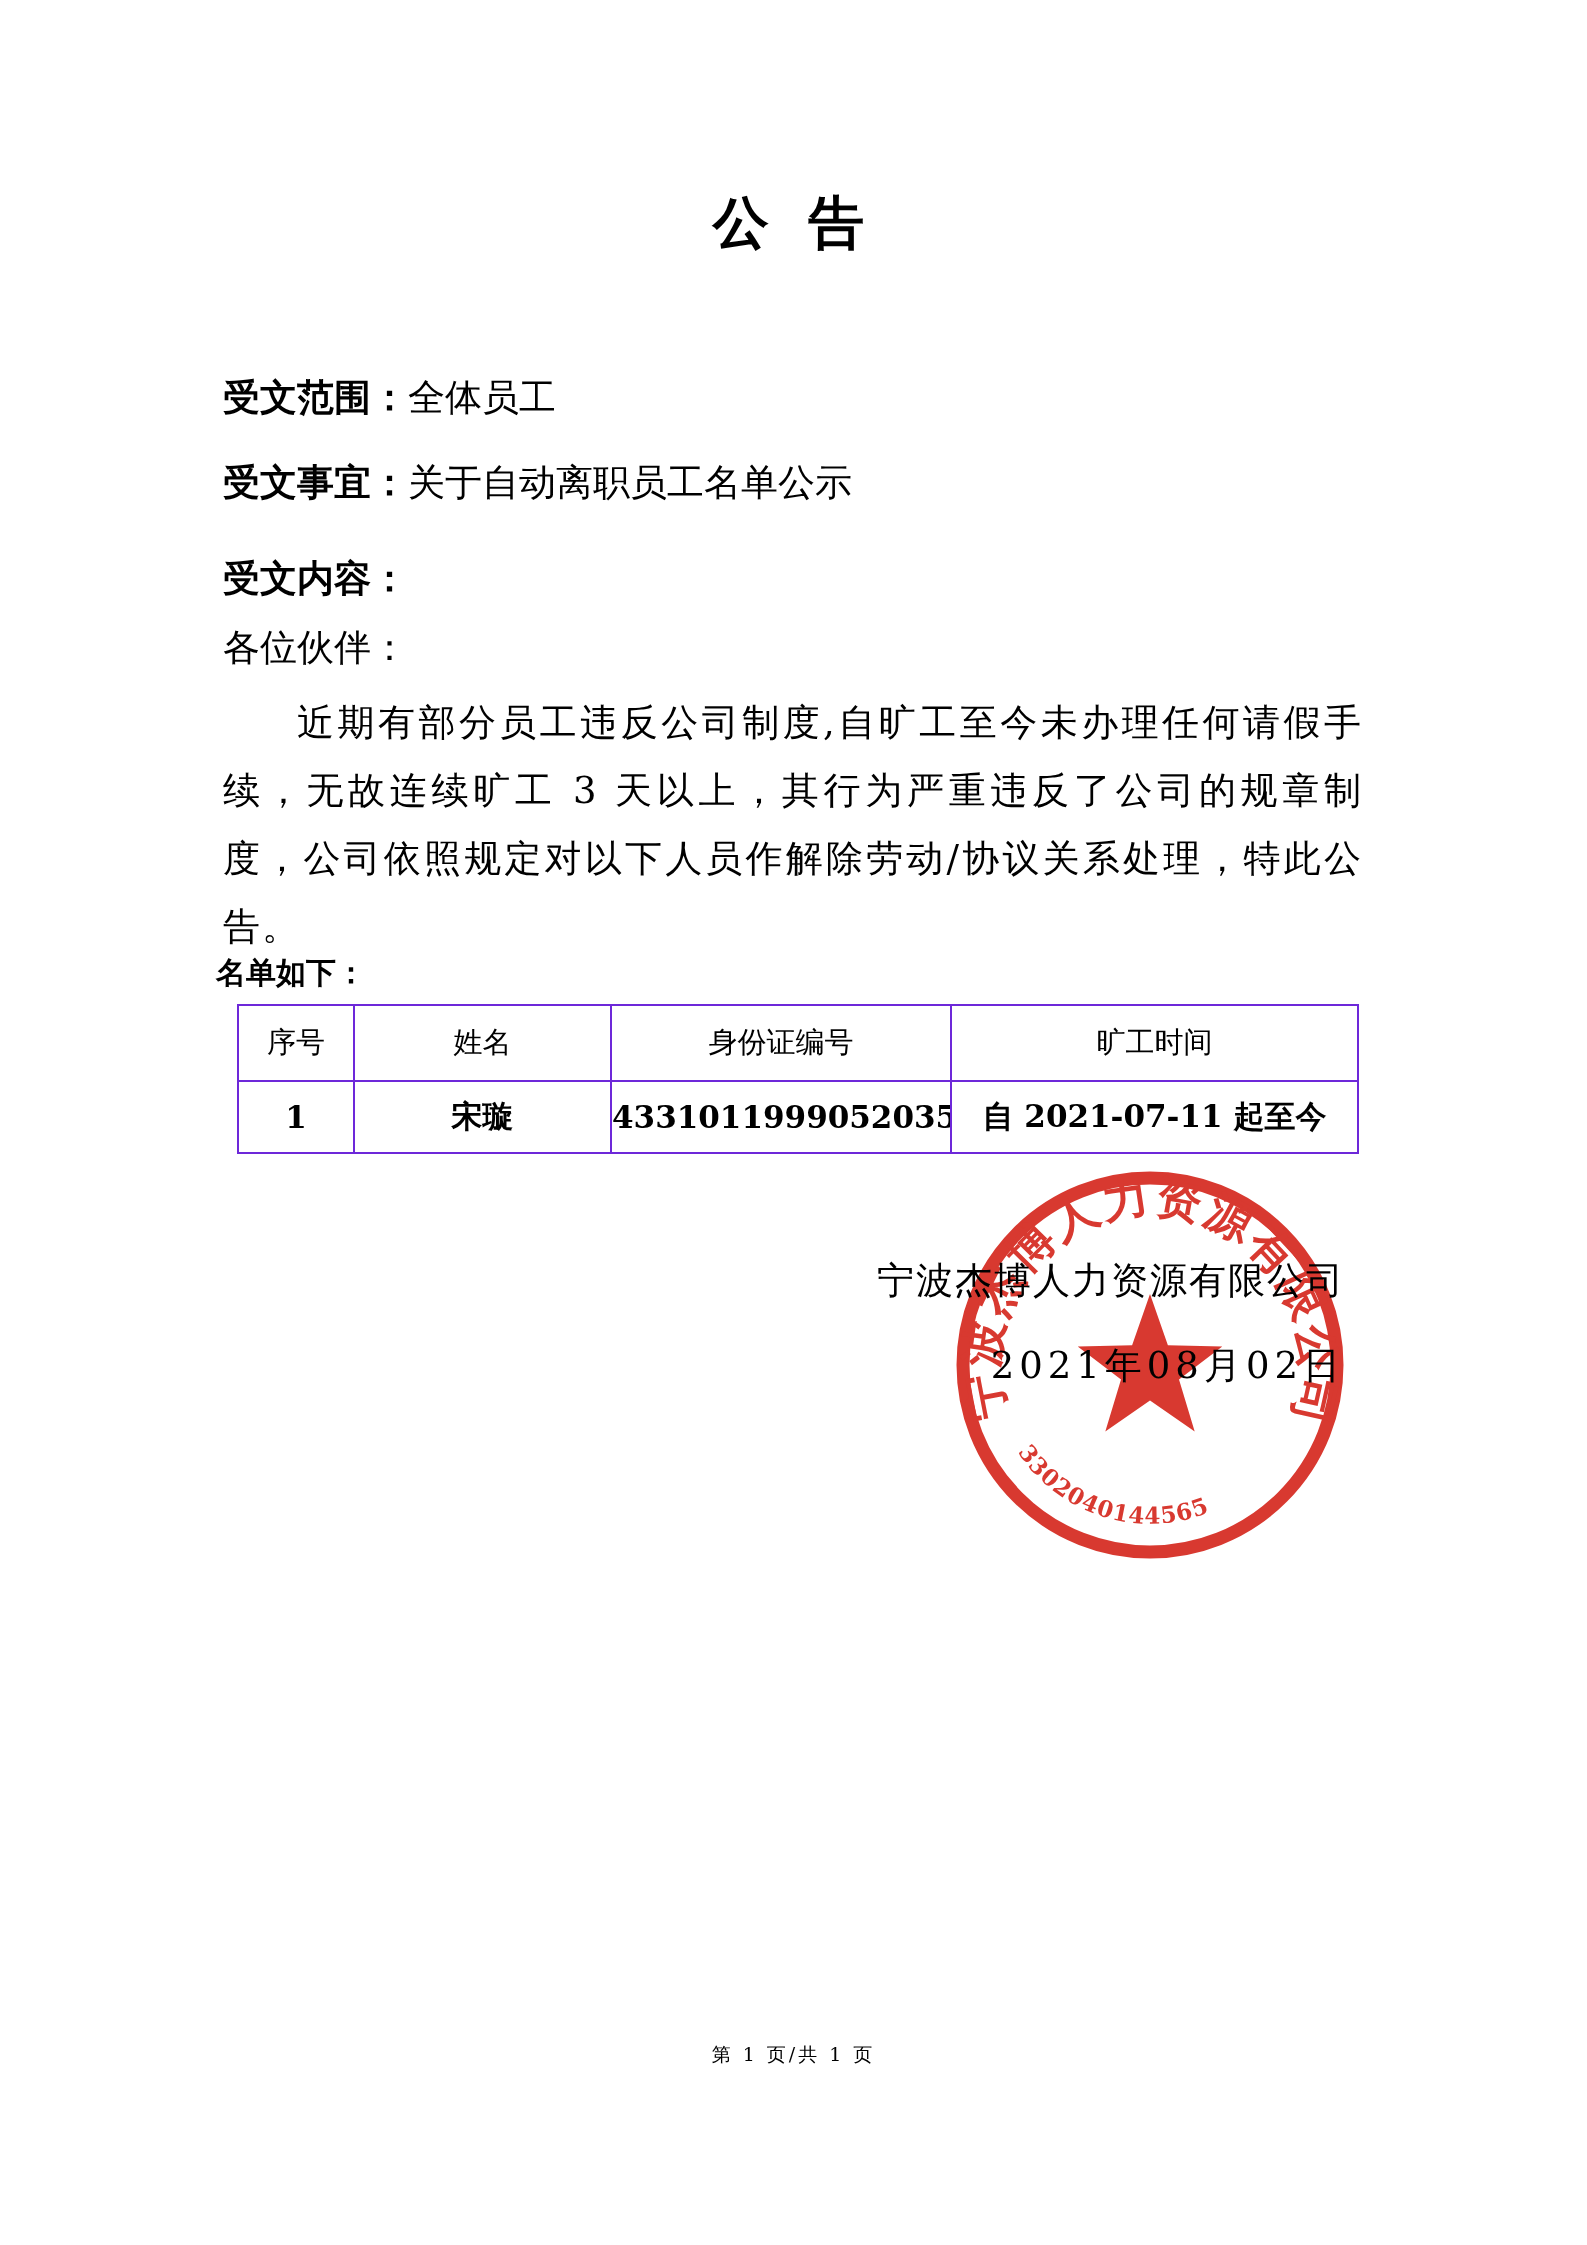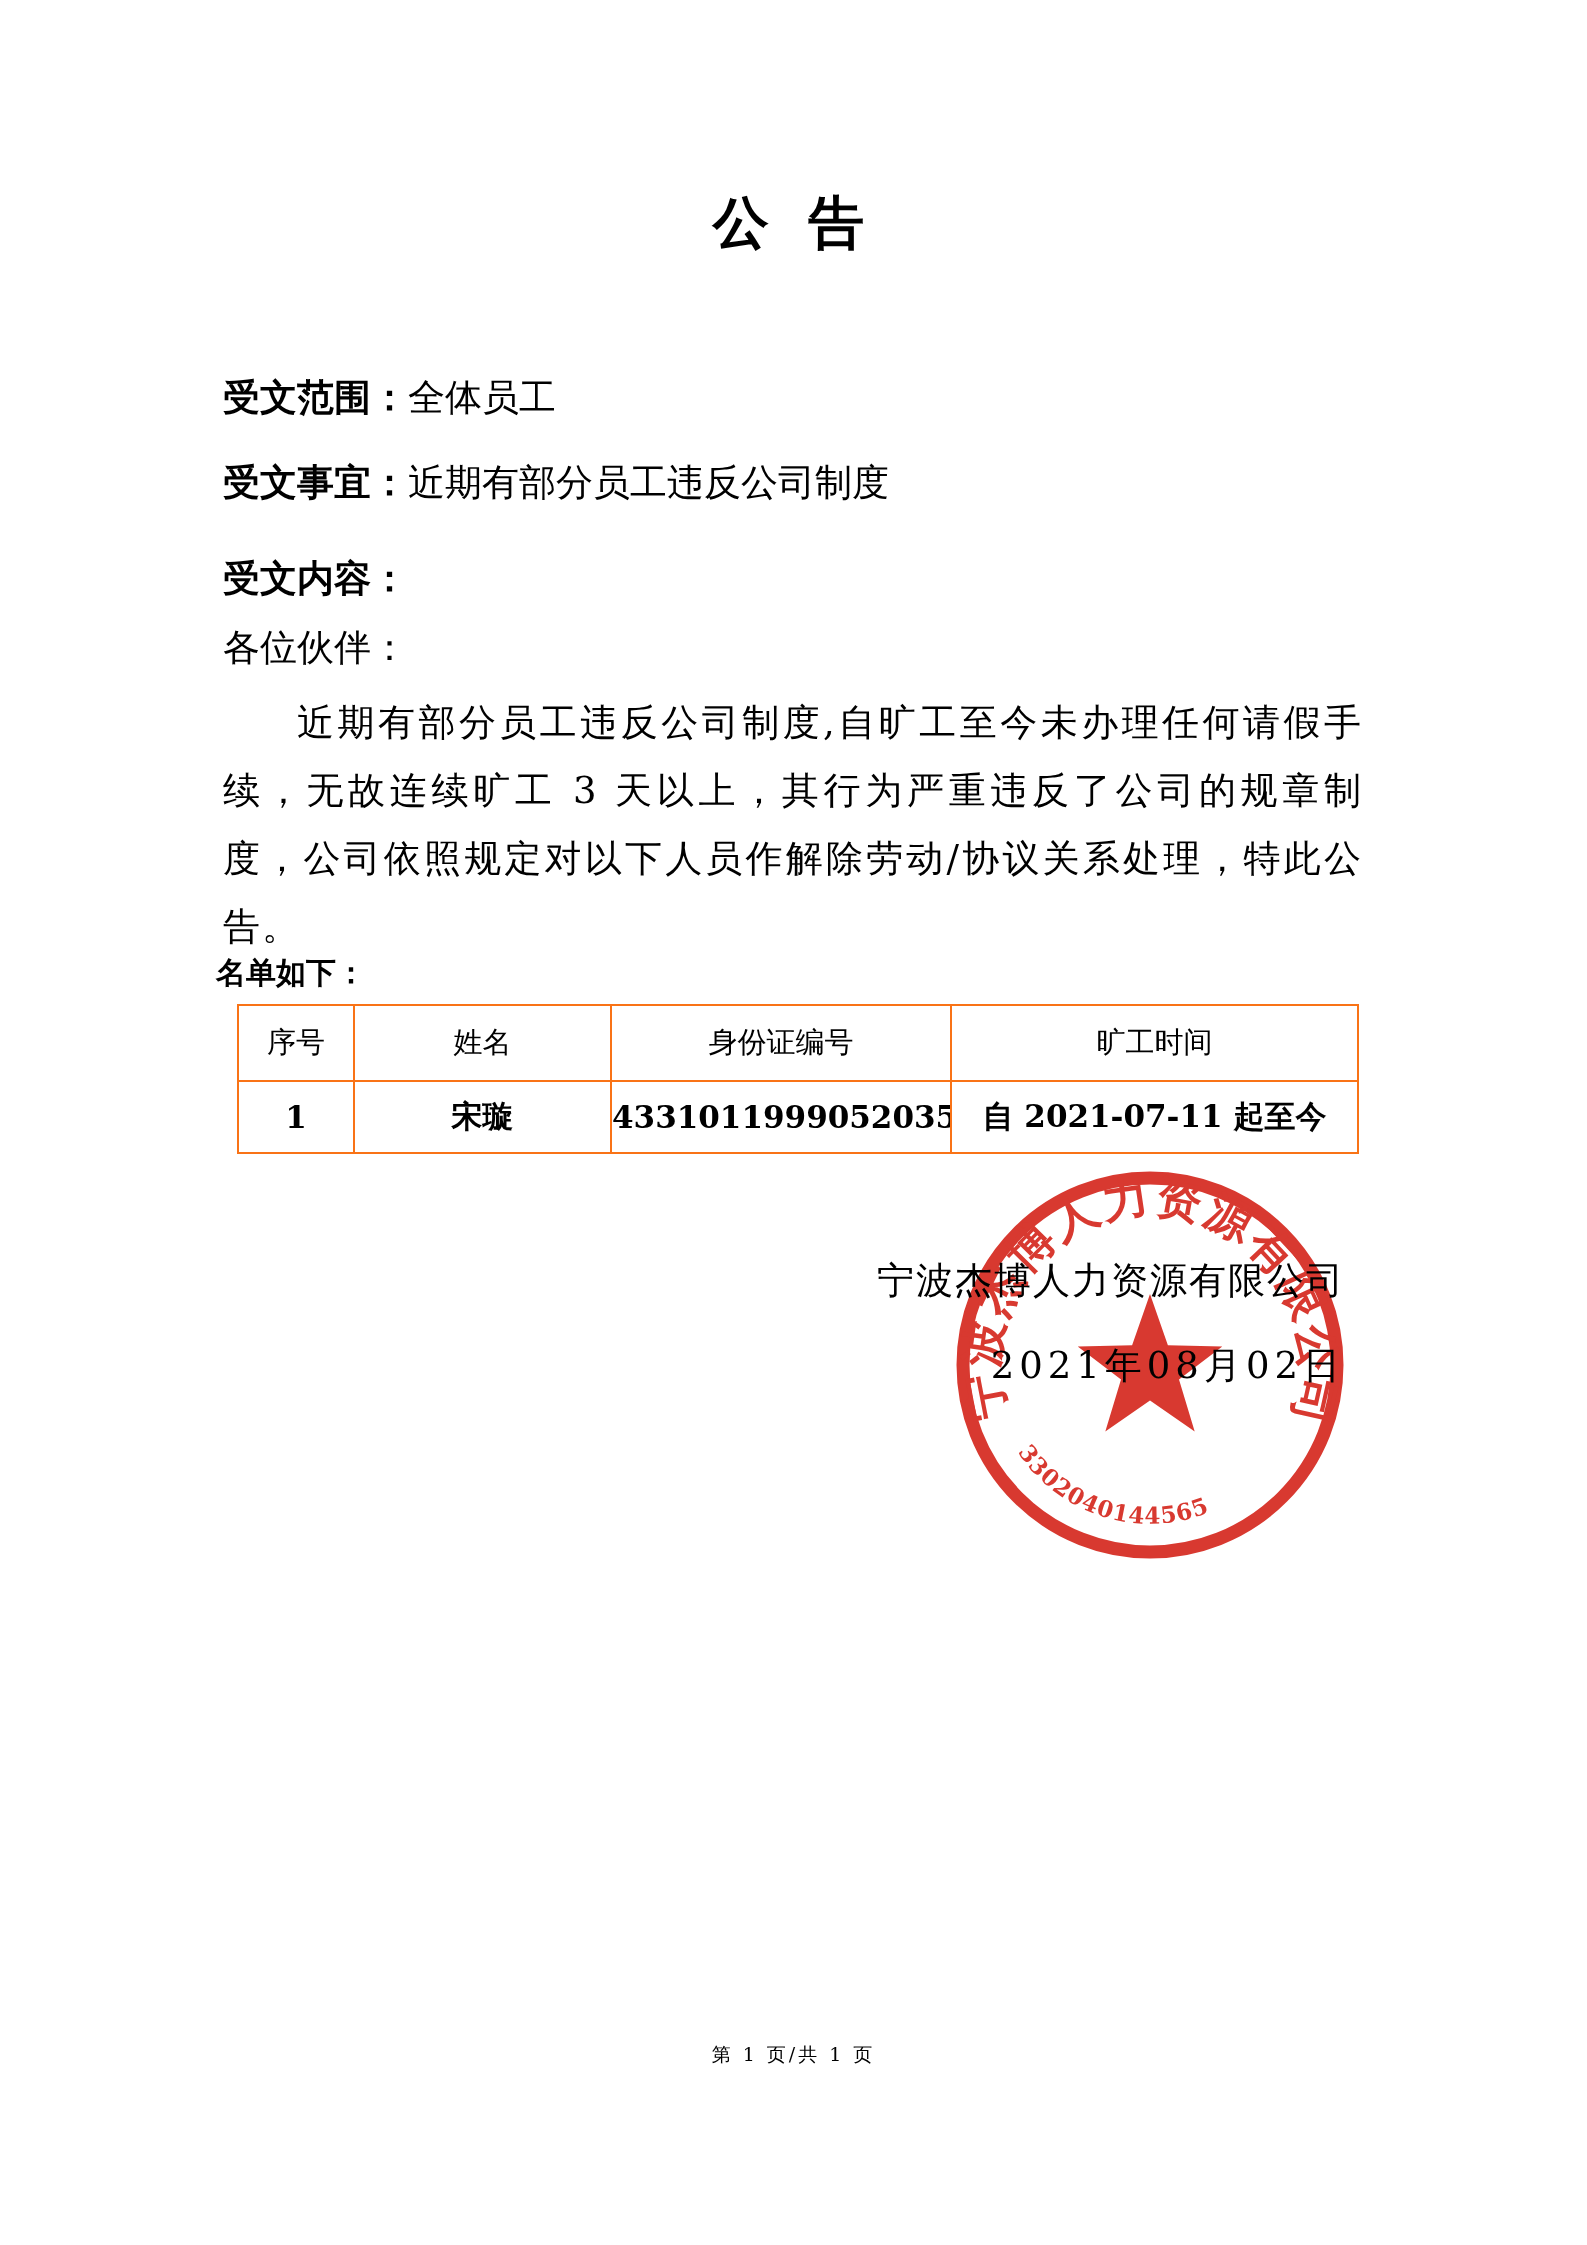--- a/index.html
+++ b/index.html
@@ -40,21 +40,21 @@
   .list-label{
     position:absolute;left:216px;top:953px;
     font-size:30px;font-weight:bold;
   }
   table.roster{
     position:absolute;left:237px;top:1004px;
     border-collapse:collapse;table-layout:fixed;
     width:1120px;
   }
   table.roster th,table.roster td{
-    border:2px solid #f97316;
+    border:2px solid #6d28d9;
     text-align:center;vertical-align:middle;
     padding:0;overflow:hidden;
   }
   table.roster th{
     height:74px;font-size:29px;font-weight:normal;
   }
   table.roster td{
     height:70px;font-size:31px;font-weight:bold;
   }
   .company-line{
@@ -86,21 +86,21 @@
 <div class="page">
 
   <div class="title">公 告</div>
 
 
   <div class="field-row row-2">
     <span class="field-label">受文范围：</span><span class="field-value">全体员工</span>
   </div>
 
   <div class="field-row row-3">
-    <span class="field-label">受文事宜：</span><span class="field-value">近期有部分员工违反公司制度</span>
+    <span class="field-label">受文事宜：</span><span class="field-value">关于自动离职员工名单公示</span>
   </div>
 
   <div class="field-row row-4">
     <span class="field-label">受文内容：</span><span class="field-value"></span>
   </div>
 
   <div class="salutation">各位伙伴：</div>
 
   <div class="body-par">近期有部分员工违反公司制度,自旷工至今未办理任何请假手续，无故连续旷工 3 天以上，其行为严重违反了公司的规章制度，公司依照规定对以下人员作解除劳动/协议关系处理，特此公告。</div>
 

